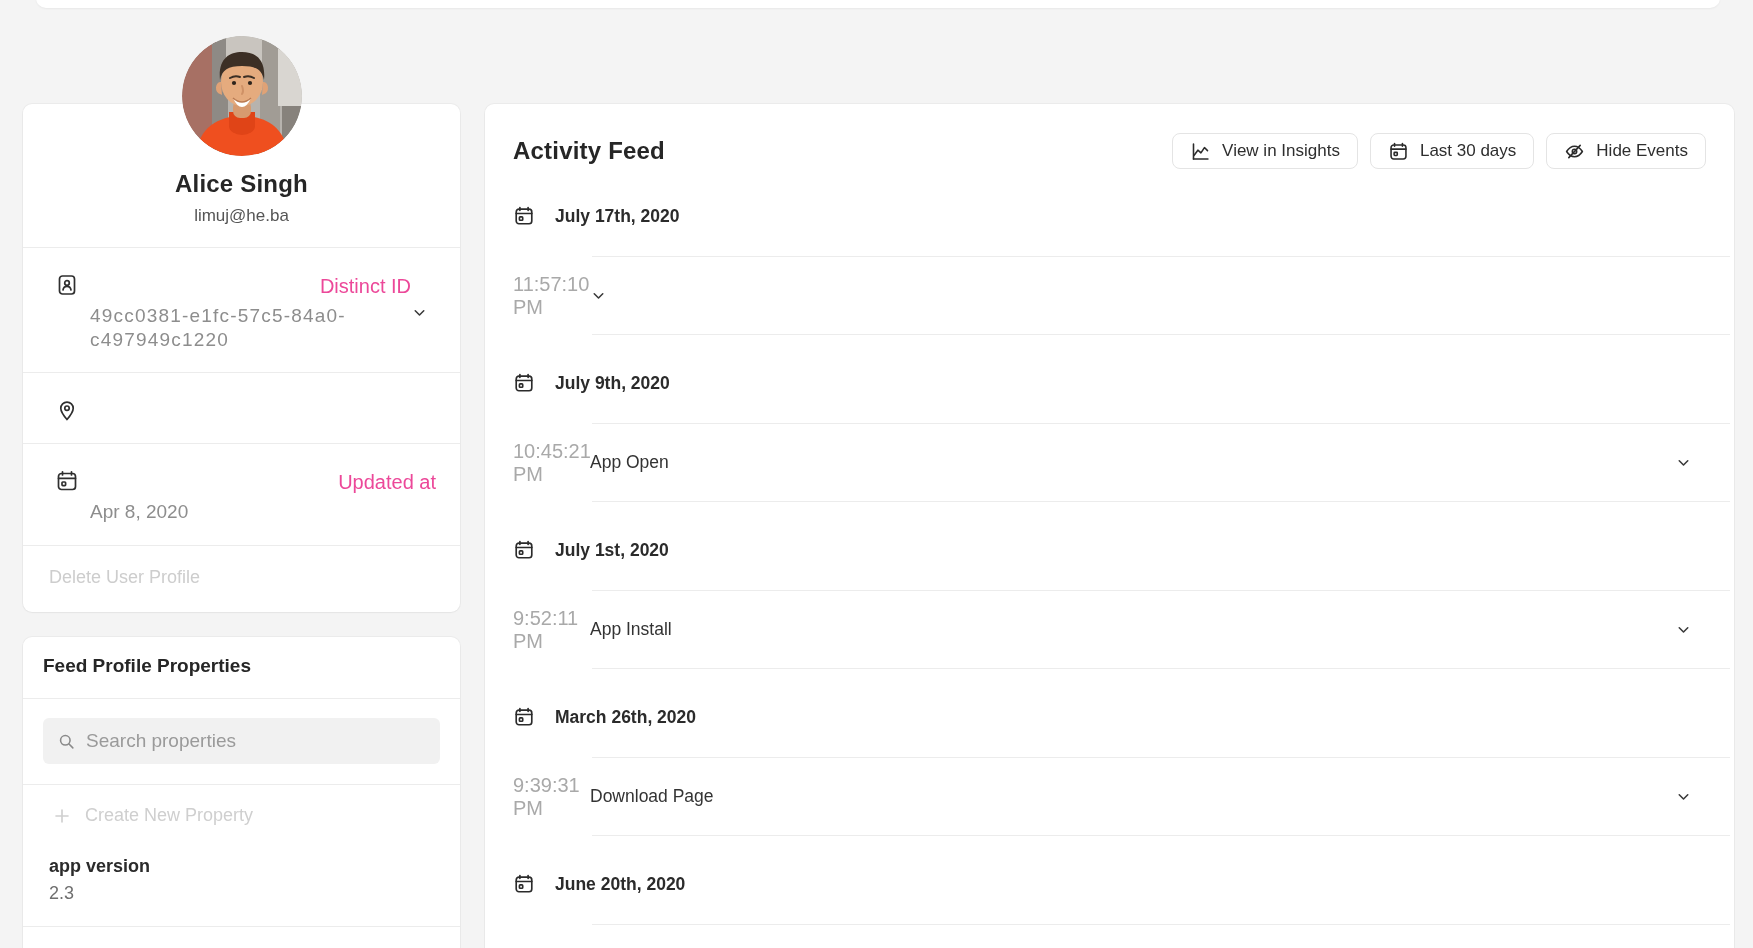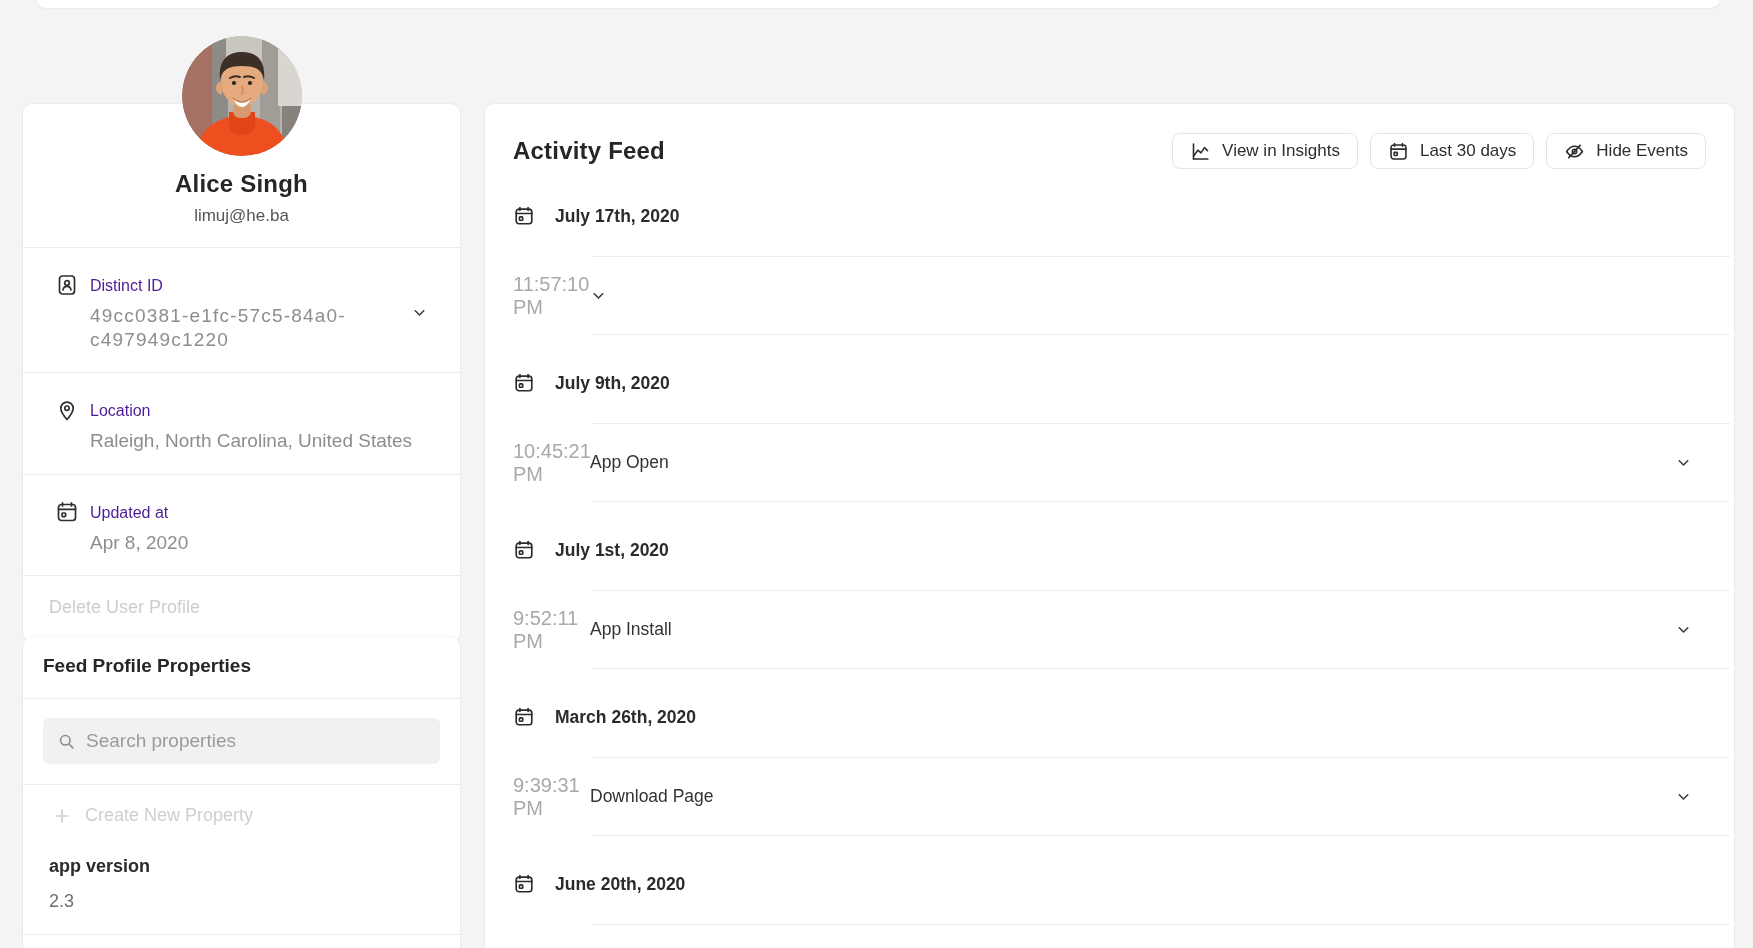--- a/index.html
+++ b/index.html
@@ -19,40 +19,40 @@
   .profile-card { position:absolute; left:23px; top:104px; width:437px; }
   .avatar-wrap { position:absolute; left:50%; top:-68px; transform:translateX(-50%);
     width:120px; height:120px; border-radius:50%; overflow:hidden; box-shadow:0 0 0 2px rgba(255,255,255,.0); }
   .profile-head { padding:66px 20px 21px; text-align:center; }
   .profile-name { font-size:24px; font-weight:700; color:#262626; letter-spacing:.2px; }
   .profile-email { margin-top:8px; font-size:17px; color:#555; }
 
   .field-row { display:flex; padding:26px 24px 21px 32px; position:relative; }
   .field-icon { width:24px; height:24px; flex:0 0 24px; margin-right:11px; margin-top:-1px; }
   .field-body { flex:1; min-width:0; }
-  .field-label { font-size:16px; color:#4c1d95; line-height:24px; }
+  .field-label { font-size:20px; color:#ec4899; line-height:24px;text-align:right; }
   .field-value { margin-top:6px; font-size:19px; color:#8d8d8d; line-height:23.5px; }
   .field-value.spaced { letter-spacing:1.2px; max-width:302px; }
   .row-chevron { align-self:center; margin-right:8px; }
 
   .delete-row { padding:21px 26px 24px; font-size:18px; color:#cdcdcd; }
 
   
   .props-card { position:absolute; left:23px; top:637px; width:437px; height:380px; }
   .props-title { padding:18px 20px 21px; font-size:19px; font-weight:700; color:#262626; line-height:22px; }
   .search-wrap { margin:19px 20px 20px; height:46px; background:#f1f1f1; border-radius:6px;
     display:flex; align-items:center; padding:0 14px; }
   .search-wrap input { border:none; outline:none; background:transparent; flex:1; margin-left:10px;
     font-size:19px; color:#444; font-family:"Liberation Sans", sans-serif; }
   .search-wrap input::placeholder { color:#9a9a9a; }
   .create-row { padding:20px 20px 0 30px; display:flex; align-items:center; font-size:18px; color:#cfcfcf; }
   .create-row .plus { margin-right:14px; display:inline-flex; }
   .prop-item { margin-top:30px; padding:0 20px 0 26px; }
   .prop-name { font-size:18px; font-weight:700; color:#2b2b2b; }
-  .prop-value { margin-top:14px; font-size:18px; color:#6f6f6f; }
+  .prop-value { margin-top:6px; font-size:18px; color:#6f6f6f; }
   .props-card .hr.bottom { margin-top:22px; }
 
   
   .feed-card { position:absolute; left:485px; top:104px; width:1249px; height:890px; padding:0 28px; }
   .feed-header { display:flex; justify-content:space-between; align-items:center; padding-top:29px; }
   .feed-title { font-size:24px; font-weight:700; color:#262626; letter-spacing:.2px; }
   .btn-row { display:flex; gap:12px; }
   .btn { display:inline-flex; align-items:center; gap:11px; height:36px; padding:0 17px;
     background:#fff; border:1px solid #e4e4e4; border-radius:8px; font-size:17px; font-weight:500;
     color:#2e2e2e; cursor:pointer; font-family:"Liberation Sans", sans-serif; }
@@ -145,24 +145,20 @@
 
     <div class="hr"></div>
 
     <div class="field-row">
       <span class="icon field-icon">
         <svg width="24" height="24" viewBox="0 0 24 24" fill="none" stroke="#2f2f2f" stroke-width="1.7" stroke-linecap="round" stroke-linejoin="round">
           <path d="M12 21.5 C8.2 17.2 5.8 13.8 5.8 10.3 a6.2 6.2 0 1 1 12.4 0 C18.2 13.8 15.8 17.2 12 21.5 Z"></path>
           <circle cx="12" cy="10.2" r="2.2"></circle>
         </svg>
       </span>
-      <div class="field-body">
-        <div class="field-label">Location</div>
-        <div class="field-value">Raleigh, North Carolina, United States</div>
-      </div>
     </div>
 
     <div class="hr"></div>
 
     <div class="field-row">
       <span class="icon field-icon">
         <svg width="24" height="24" viewBox="0 0 24 24" fill="none" stroke="#2f2f2f" stroke-width="1.7" stroke-linecap="round" stroke-linejoin="round">
           <rect x="3.5" y="4.5" width="17" height="16" rx="3"></rect>
           <line x1="3.5" y1="9.3" x2="20.5" y2="9.3"></line>
           <line x1="7.5" y1="2.8" x2="7.5" y2="6"></line>

